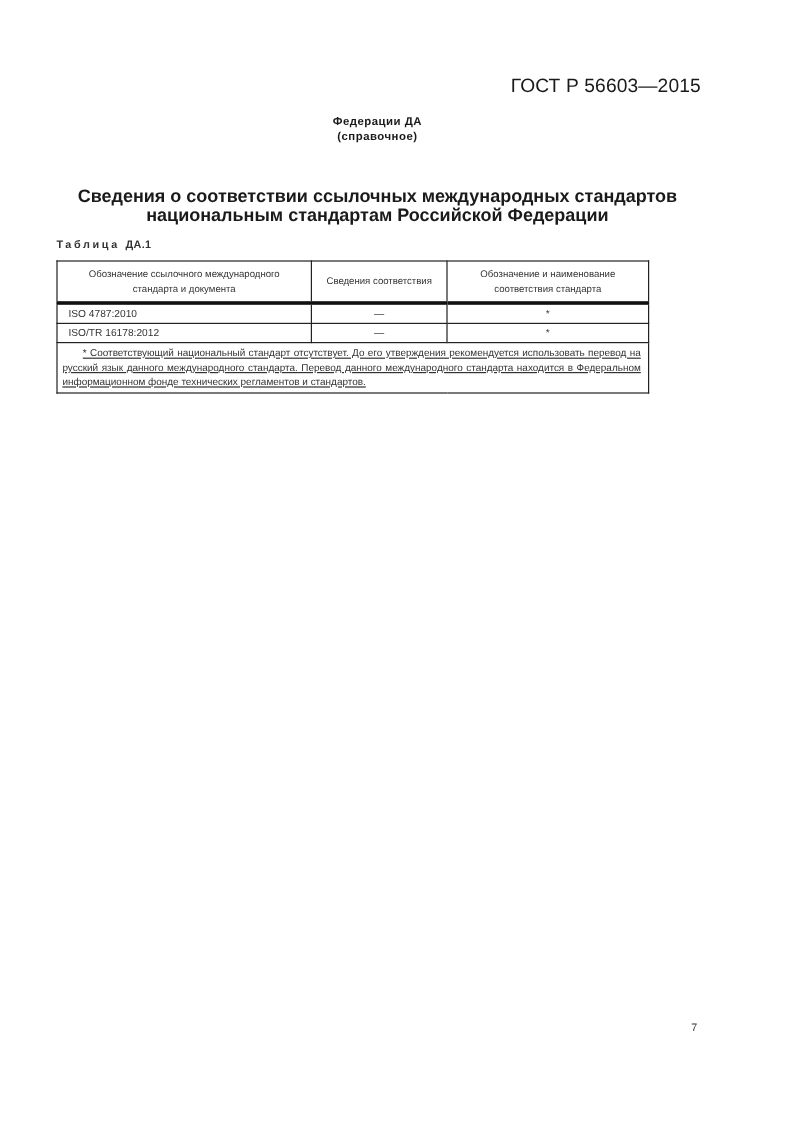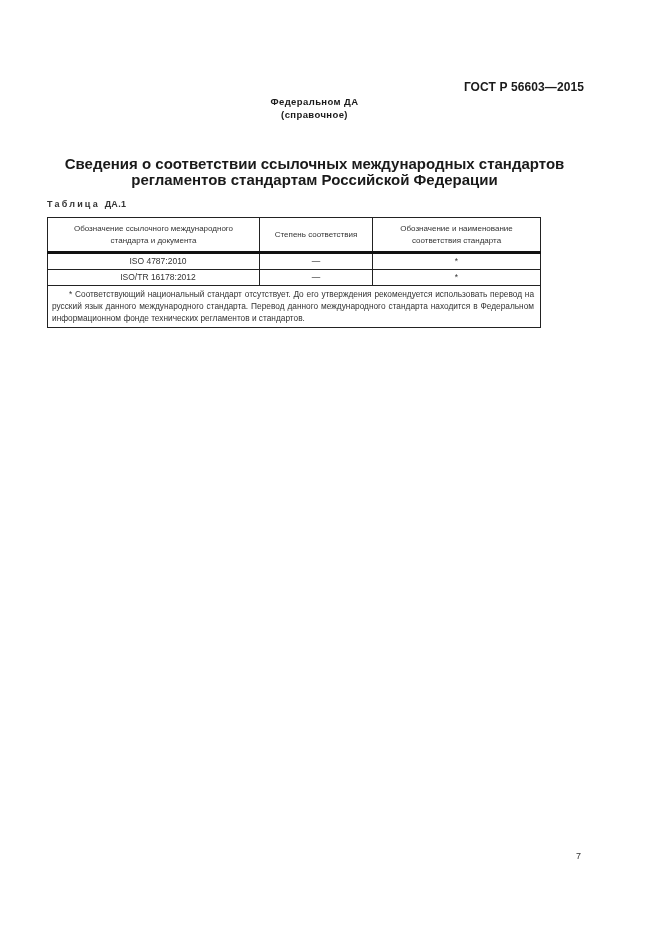--- a/index.html
+++ b/index.html
@@ -10,24 +10,24 @@
     body {
       width: 661px;
       height: 936px;
       position: relative;
       overflow: hidden;
       font-family: "Liberation Sans", "DejaVu Sans", sans-serif;
       color: #1a1a1a;
     }
     .doc-code {
       position: absolute;
-      top: 80px;
+      top: 64px;
       right: 77px;
-      font-size: 12px;
-      font-weight: bold;
+      font-size: 16px;
+      font-weight: normal;
       letter-spacing: 0.1px;
     }
     .appendix {
       position: absolute;
       top: 95px;
       left: 0;
       width: 629px;
       text-align: center;
       font-size: 9.5px;
       font-weight: bold;
@@ -77,63 +77,64 @@
       border-bottom: 3px solid #111;
       padding: 0 6px;
     }
     table.da th.c1 { width: 199px; }
     table.da th.c2 { width: 100px; }
     table.da tbody td {
       height: 15px;
       line-height: 15px;
       font-size: 8.5px;
     }
-    table.da td.iso { padding-left: 9px; text-align: center; }
+    table.da td.iso { padding-left: 9px; }
     table.da td.ctr { text-align: center; }
     table.da td.note {
       font-size: 8.3px;
       line-height: 12px;
       padding: 2px 6px 3px 4px;
       text-align: justify;
       height: auto;
+      text-decoration: underline;
     }
     .note-first { padding-left: 17px; }
     .page-num {
       position: absolute;
       top: 851px;
       left: 576px;
       font-size: 9px;
       color: #333;
     }
   </style>
 </head>
 <body>
 
 <div class="doc-code">ГОСТ Р 56603—2015</div>
 
 <div class="appendix">
-  <div>Федеральном ДА</div>
+  <div>Федерации ДА</div>
   <div class="sub">(справочное)</div>
 </div>
 
 <div class="title">
   <div>Сведения о соответствии ссылочных международных стандартов</div>
-  <div>регламентов стандартам Российской Федерации</div>
+  <div>национальным стандартам Российской Федерации</div>
 </div>
 
 <div class="table-caption">
   <span>Таблица</span>
   <span class="num">ДА.1</span>
 </div>
 
 <table class="da">
   <thead>
     <tr>
       <th class="c1">Обозначение ссылочного международного стандарта и документа</th>
-      <th class="c2">Степень соответствия</th>
+      <th class="c2">Сведения соответствия</th>
       <th class="c3">Обозначение и наименование соответствия стандарта</th>
     </tr>
   </thead>
   <tbody>
     <tr>
       <td class="iso">ISO 4787:2010</td>
       <td class="ctr">—</td>
       <td class="ctr">*</td>
     </tr>
     <tr>

